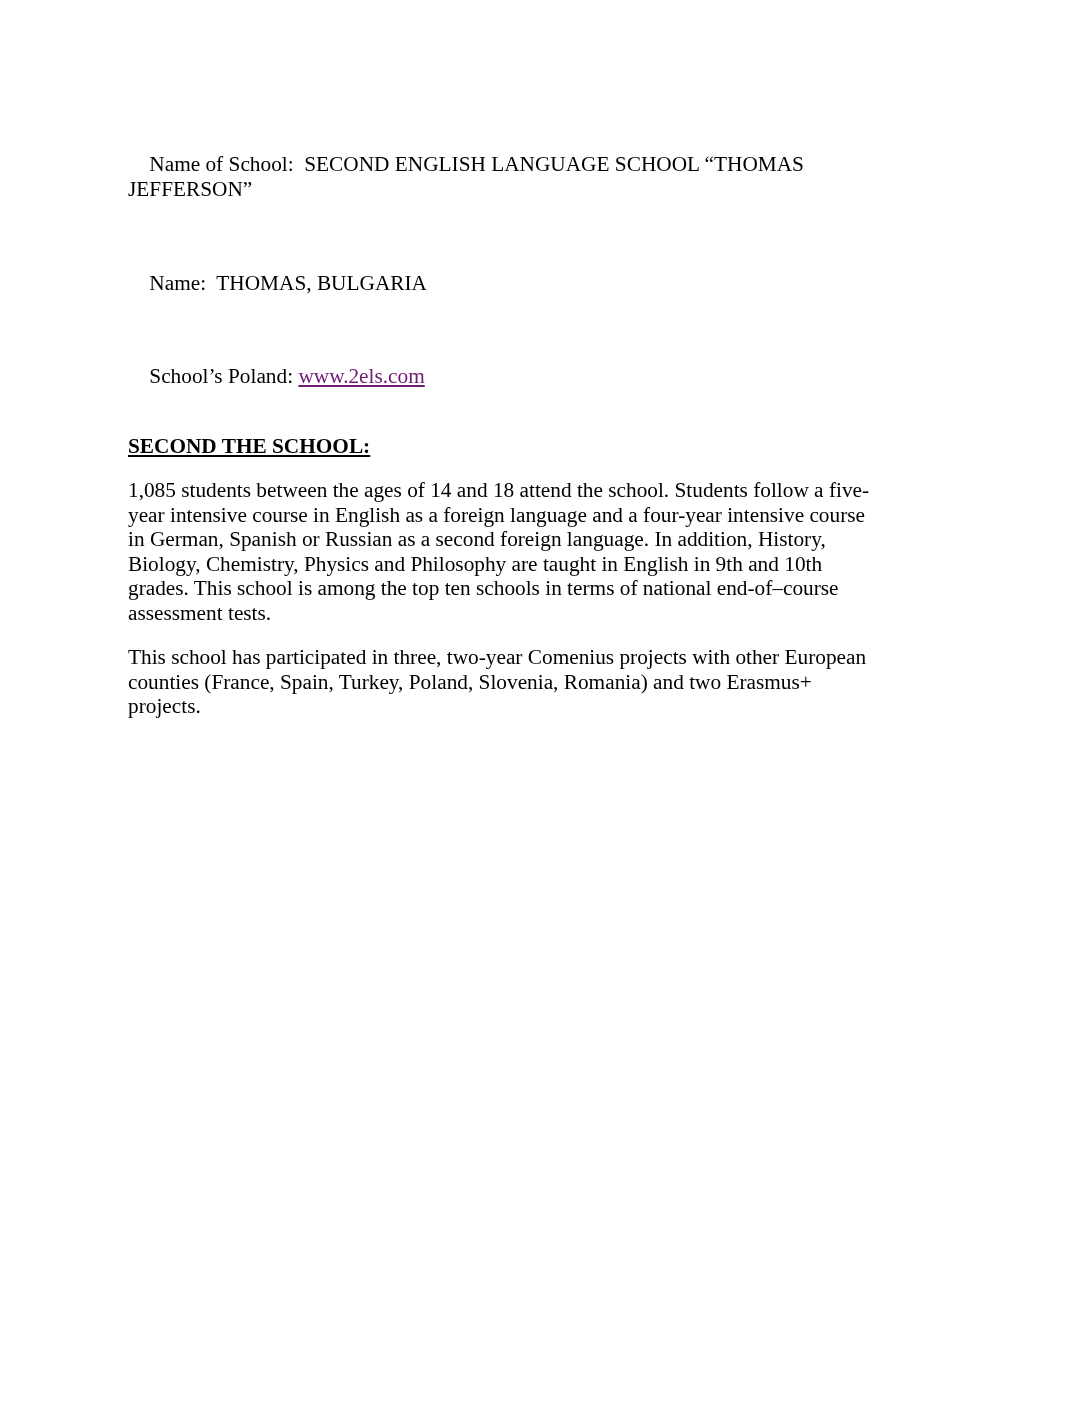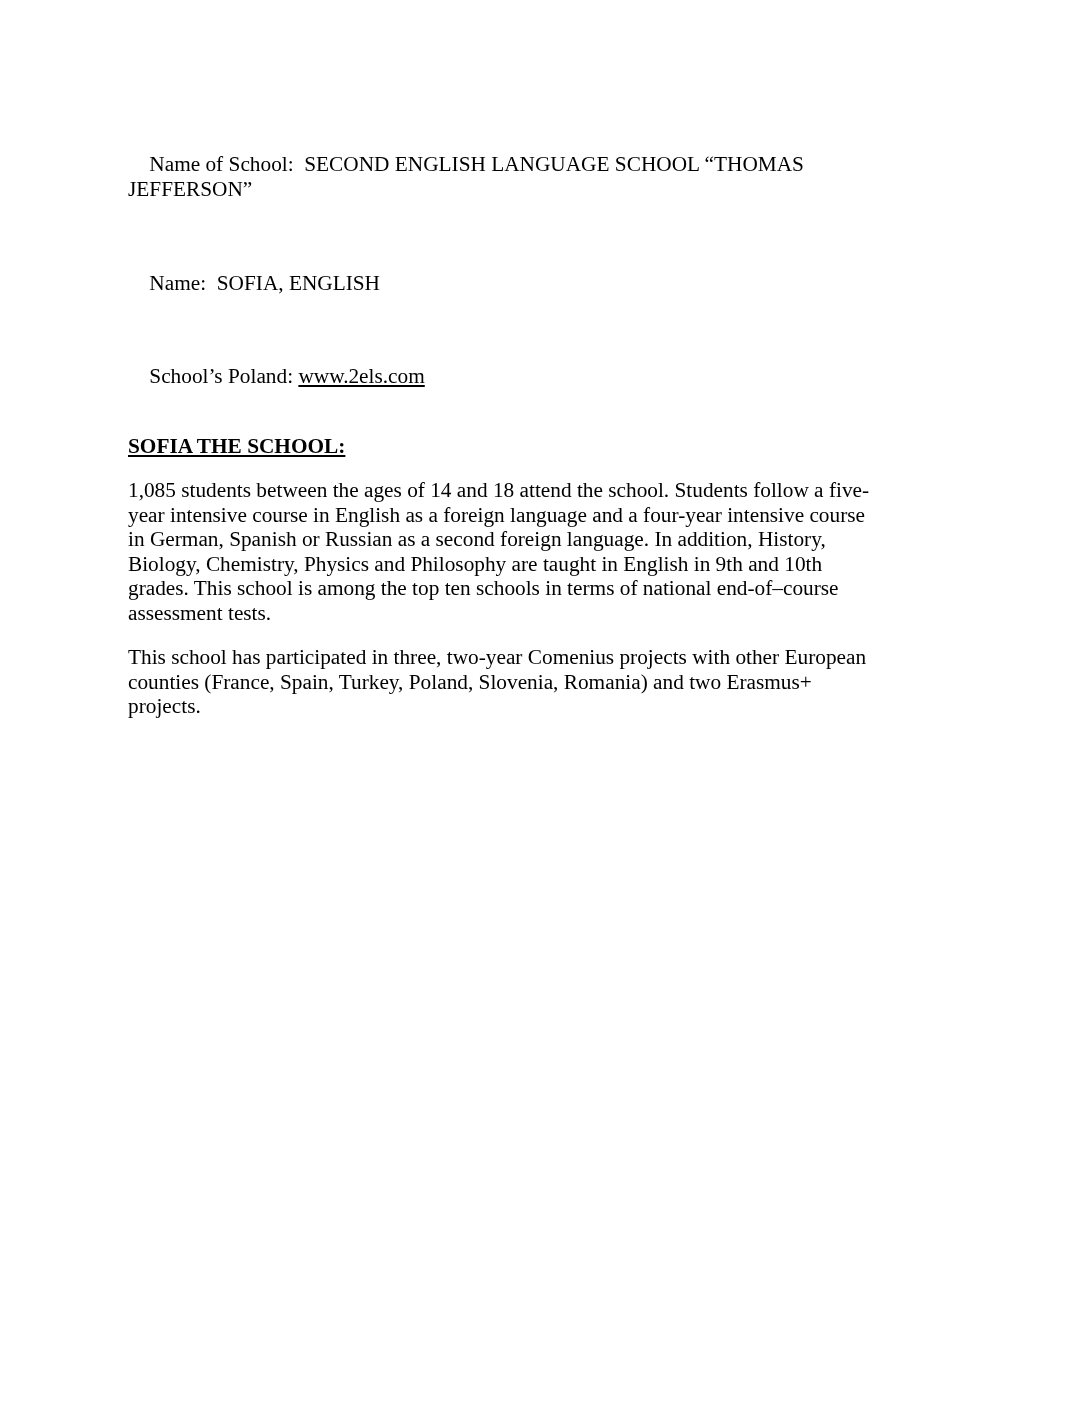--- a/index.html
+++ b/index.html
@@ -24,41 +24,41 @@
     margin: 0 0 20.5px 0;
     white-space: pre-wrap;
   }
   .heading {
     margin: 0 0 20.5px 0;
     font-weight: bold;
     text-decoration: underline;
     white-space: pre-wrap;
   }
   .link {
-    color: #000000;
+    color: #701a75;
     text-decoration: underline;
     cursor: pointer;
   }
 </style>
 </head>
 <body>
 
 <div class="page">
 
   <p class="line">
     <span>Name of School:  </span><span>SECOND ENGLISH LANGUAGE SCHOOL “THOMAS JEFFERSON”</span>
   </p>
 
   <p class="line">
-    <span>Name:  </span><span>SOFIA, ENGLISH</span>
+    <span>Name:  </span><span>THOMAS, BULGARIA</span>
   </p>
 
   <p class="line">
     <span>School’s Poland: </span><a class="link">www.2els.com</a>
   </p>
 
-  <p class="heading">SOFIA THE SCHOOL:</p>
+  <p class="heading">SECOND THE SCHOOL:</p>
 
   <p class="para">1,085 students between the ages of 14 and 18 attend the school. Students follow a five-year intensive course in English as a foreign language and a four-year intensive course in German, Spanish or Russian as a second foreign language. In addition, History, Biology, Chemistry, Physics and Philosophy are taught in English in 9th and 10th grades. This school is among the top ten schools in terms of national end-of–course assessment tests.</p>
 
   <p class="para">This school has participated in three, two-year Comenius projects with other European counties (France, Spain, Turkey, Poland, Slovenia, Romania) and two Erasmus+ projects.</p>
 
 </div>
 
 </body></html>

